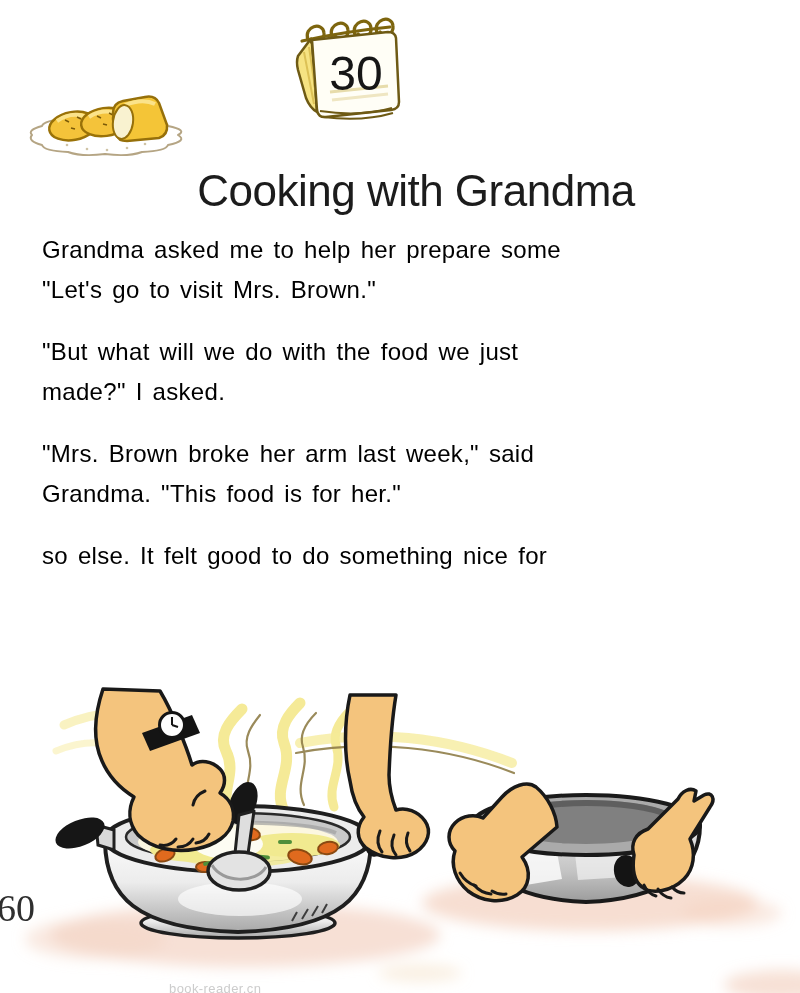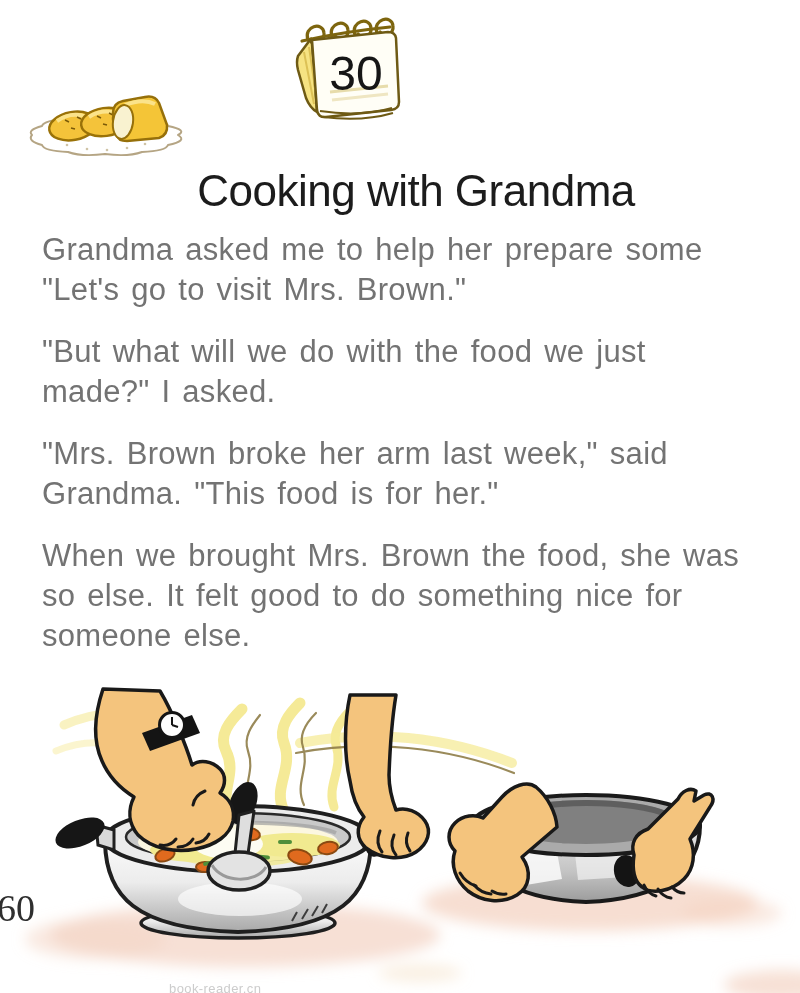--- a/index.html
+++ b/index.html
@@ -2,21 +2,21 @@
 <html><head>
 <meta charset="utf-8">
 <style>
   html,body{margin:0;padding:0;background:#ffffff;}
   body{width:800px;height:993px;position:relative;overflow:hidden;
        font-family:"Liberation Sans",sans-serif;}
   .abs{position:absolute;}
   .title{top:126px;left:0;width:800px;box-sizing:border-box;padding-left:32px;
          text-align:center;font-size:44px;letter-spacing:-0.5px;color:#1c1c1c;
          font-weight:400;line-height:1.1;}
-  .body-text{top:218px;left:42px;width:700px;color:#737373;font-size:31px;}
+  .body-text{top:218px;left:42px;width:700px;color:#000000;font-size:24px;}
   .para{margin:0 0 22px 0;}
   .line{line-height:40px;letter-spacing:0.3px;word-spacing:3px;white-space:nowrap;}
   .page-number{left:-3px;top:874px;font-family:"Liberation Serif",serif;
                font-size:38px;color:#2f2f2f;z-index:5;}
   .watermark{left:169px;top:969px;font-size:13px;color:#cccccc;letter-spacing:0.4px;z-index:5;}
   svg{display:block;}
 </style>
 </head>
 <body>
 
@@ -81,23 +81,21 @@
     </p>
     <p class="para">
       <span class="line" style="display:block">"But what will we do with the food we just</span>
       <span class="line" style="display:block">made?" I asked.</span>
     </p>
     <p class="para">
       <span class="line" style="display:block">"Mrs. Brown broke her arm last week," said</span>
       <span class="line" style="display:block">Grandma. "This food is for her."</span>
     </p>
     <p class="para">
-      <span class="line" style="display:block">When we brought Mrs. Brown the food, she was</span>
       <span class="line" style="display:block">so else. It felt good to do something nice for</span>
-      <span class="line" style="display:block">someone else.</span>
     </p>
   </section>
 
   <svg class="abs" style="left:0;top:675px;" width="800" height="318" viewBox="0 0 800 318" overflow="visible">
     <defs>
       <linearGradient id="potGrad" x1="0" y1="0" x2="0" y2="1">
         <stop offset="0" stop-color="#fafafa"></stop>
           <stop offset="0.45" stop-color="#ececec"></stop>
         <stop offset="0.8" stop-color="#c0c0c0"></stop>
           <stop offset="1" stop-color="#a9a9a9"></stop>

